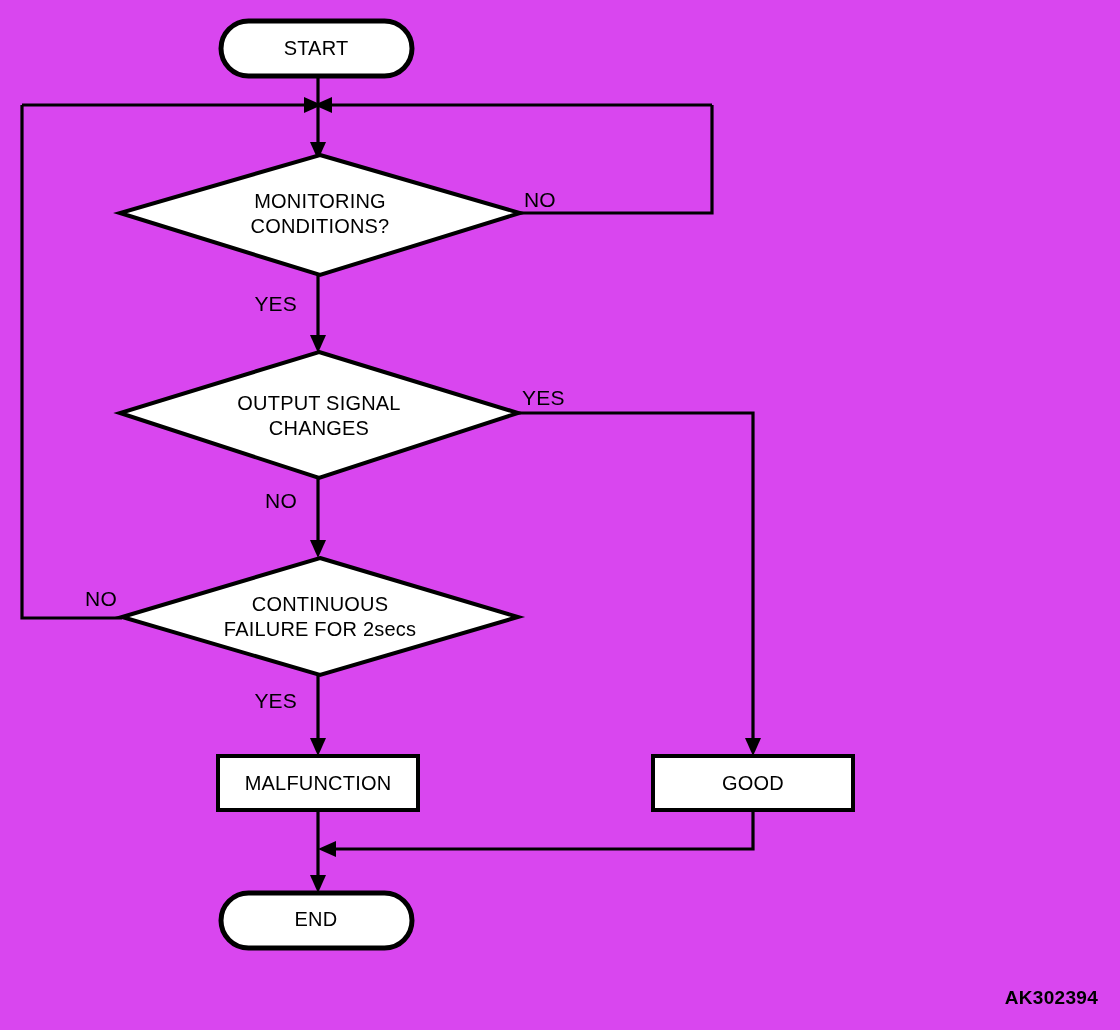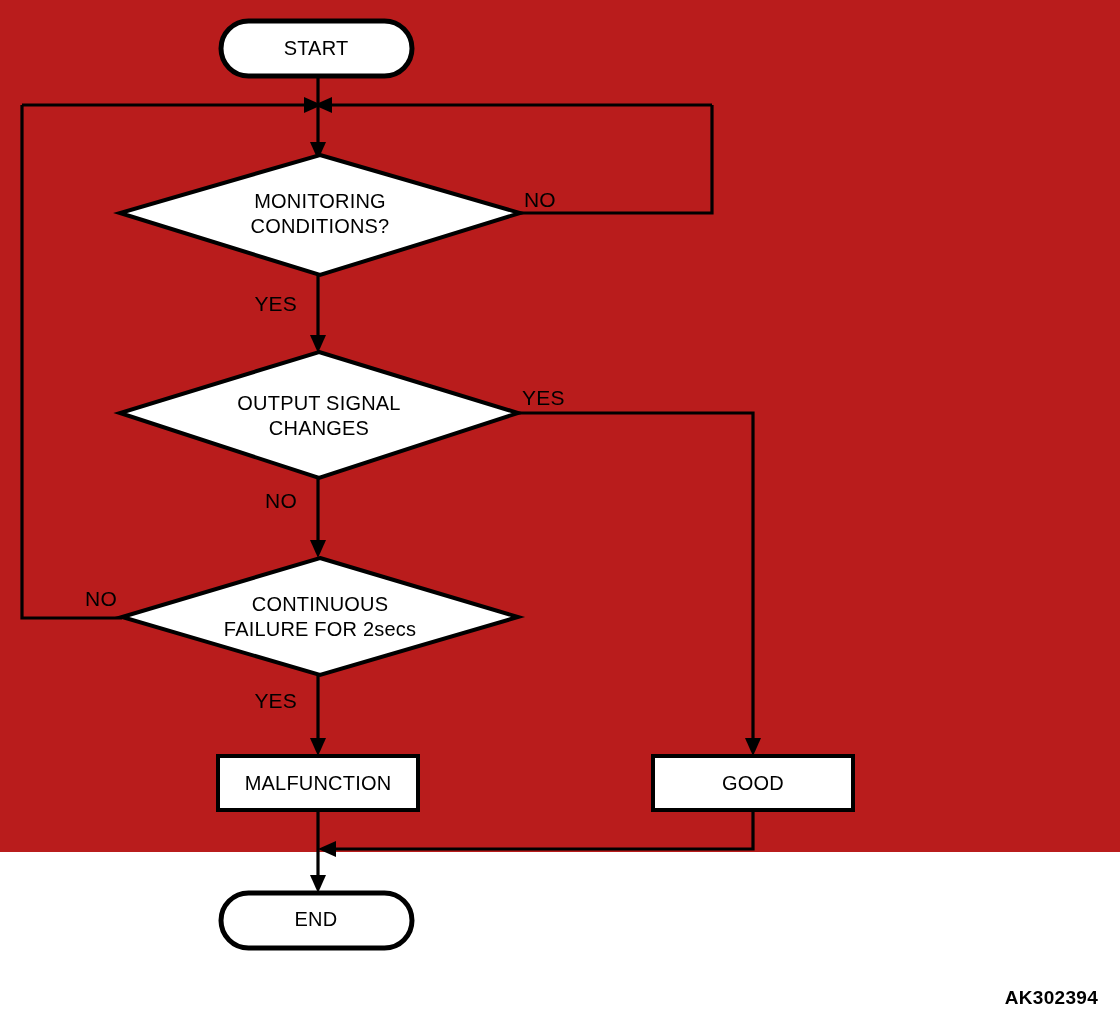--- a/index.html
+++ b/index.html
@@ -9,22 +9,22 @@
   }
   body {
     width: 1120px;
     height: 1030px;
     font-family: "Liberation Sans", sans-serif;
     overflow: hidden;
   }
   #flowchart-root {
     position: relative;
     width: 1120px;
-    height: 852px;
-    background: #b91c1c;
+    height: 1030px;
+    background: #d946ef;
   }
   svg#flowchart-svg {
     display: block;
     width: 1120px;
     height: 1030px;
   }
   .shape-stroke {
     fill: #ffffff;
     stroke: #000000;
     stroke-width: 4;

